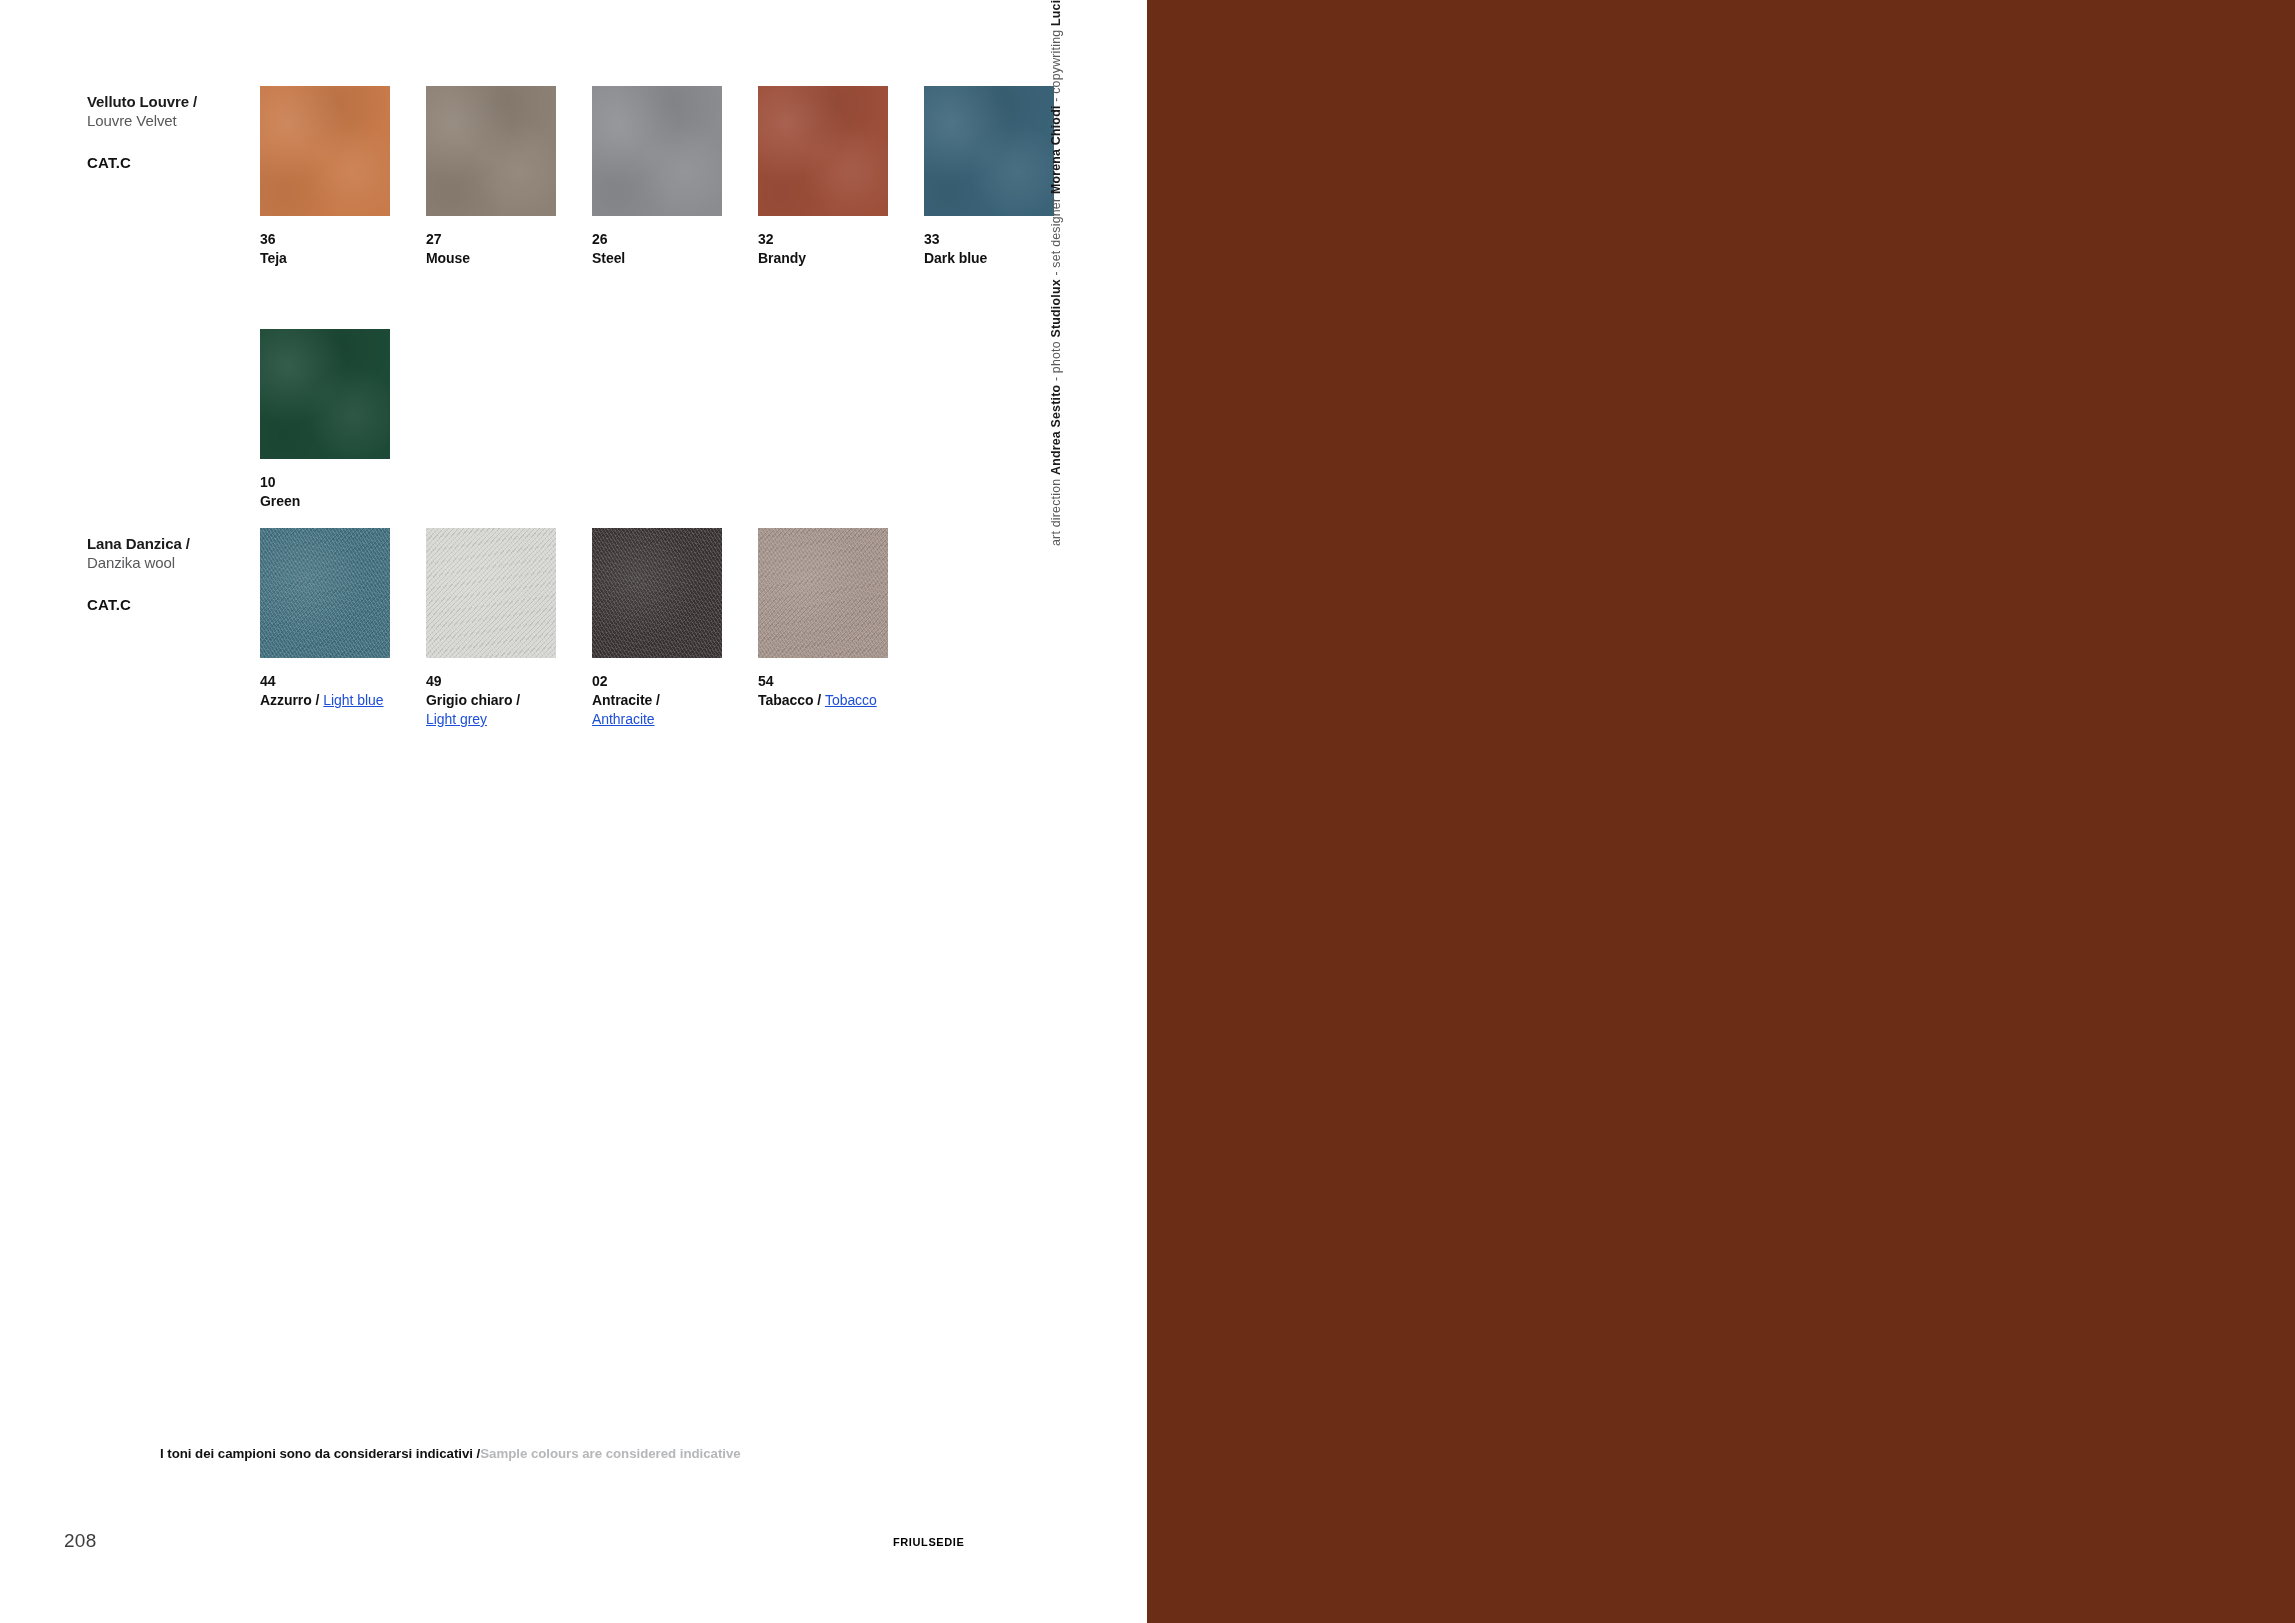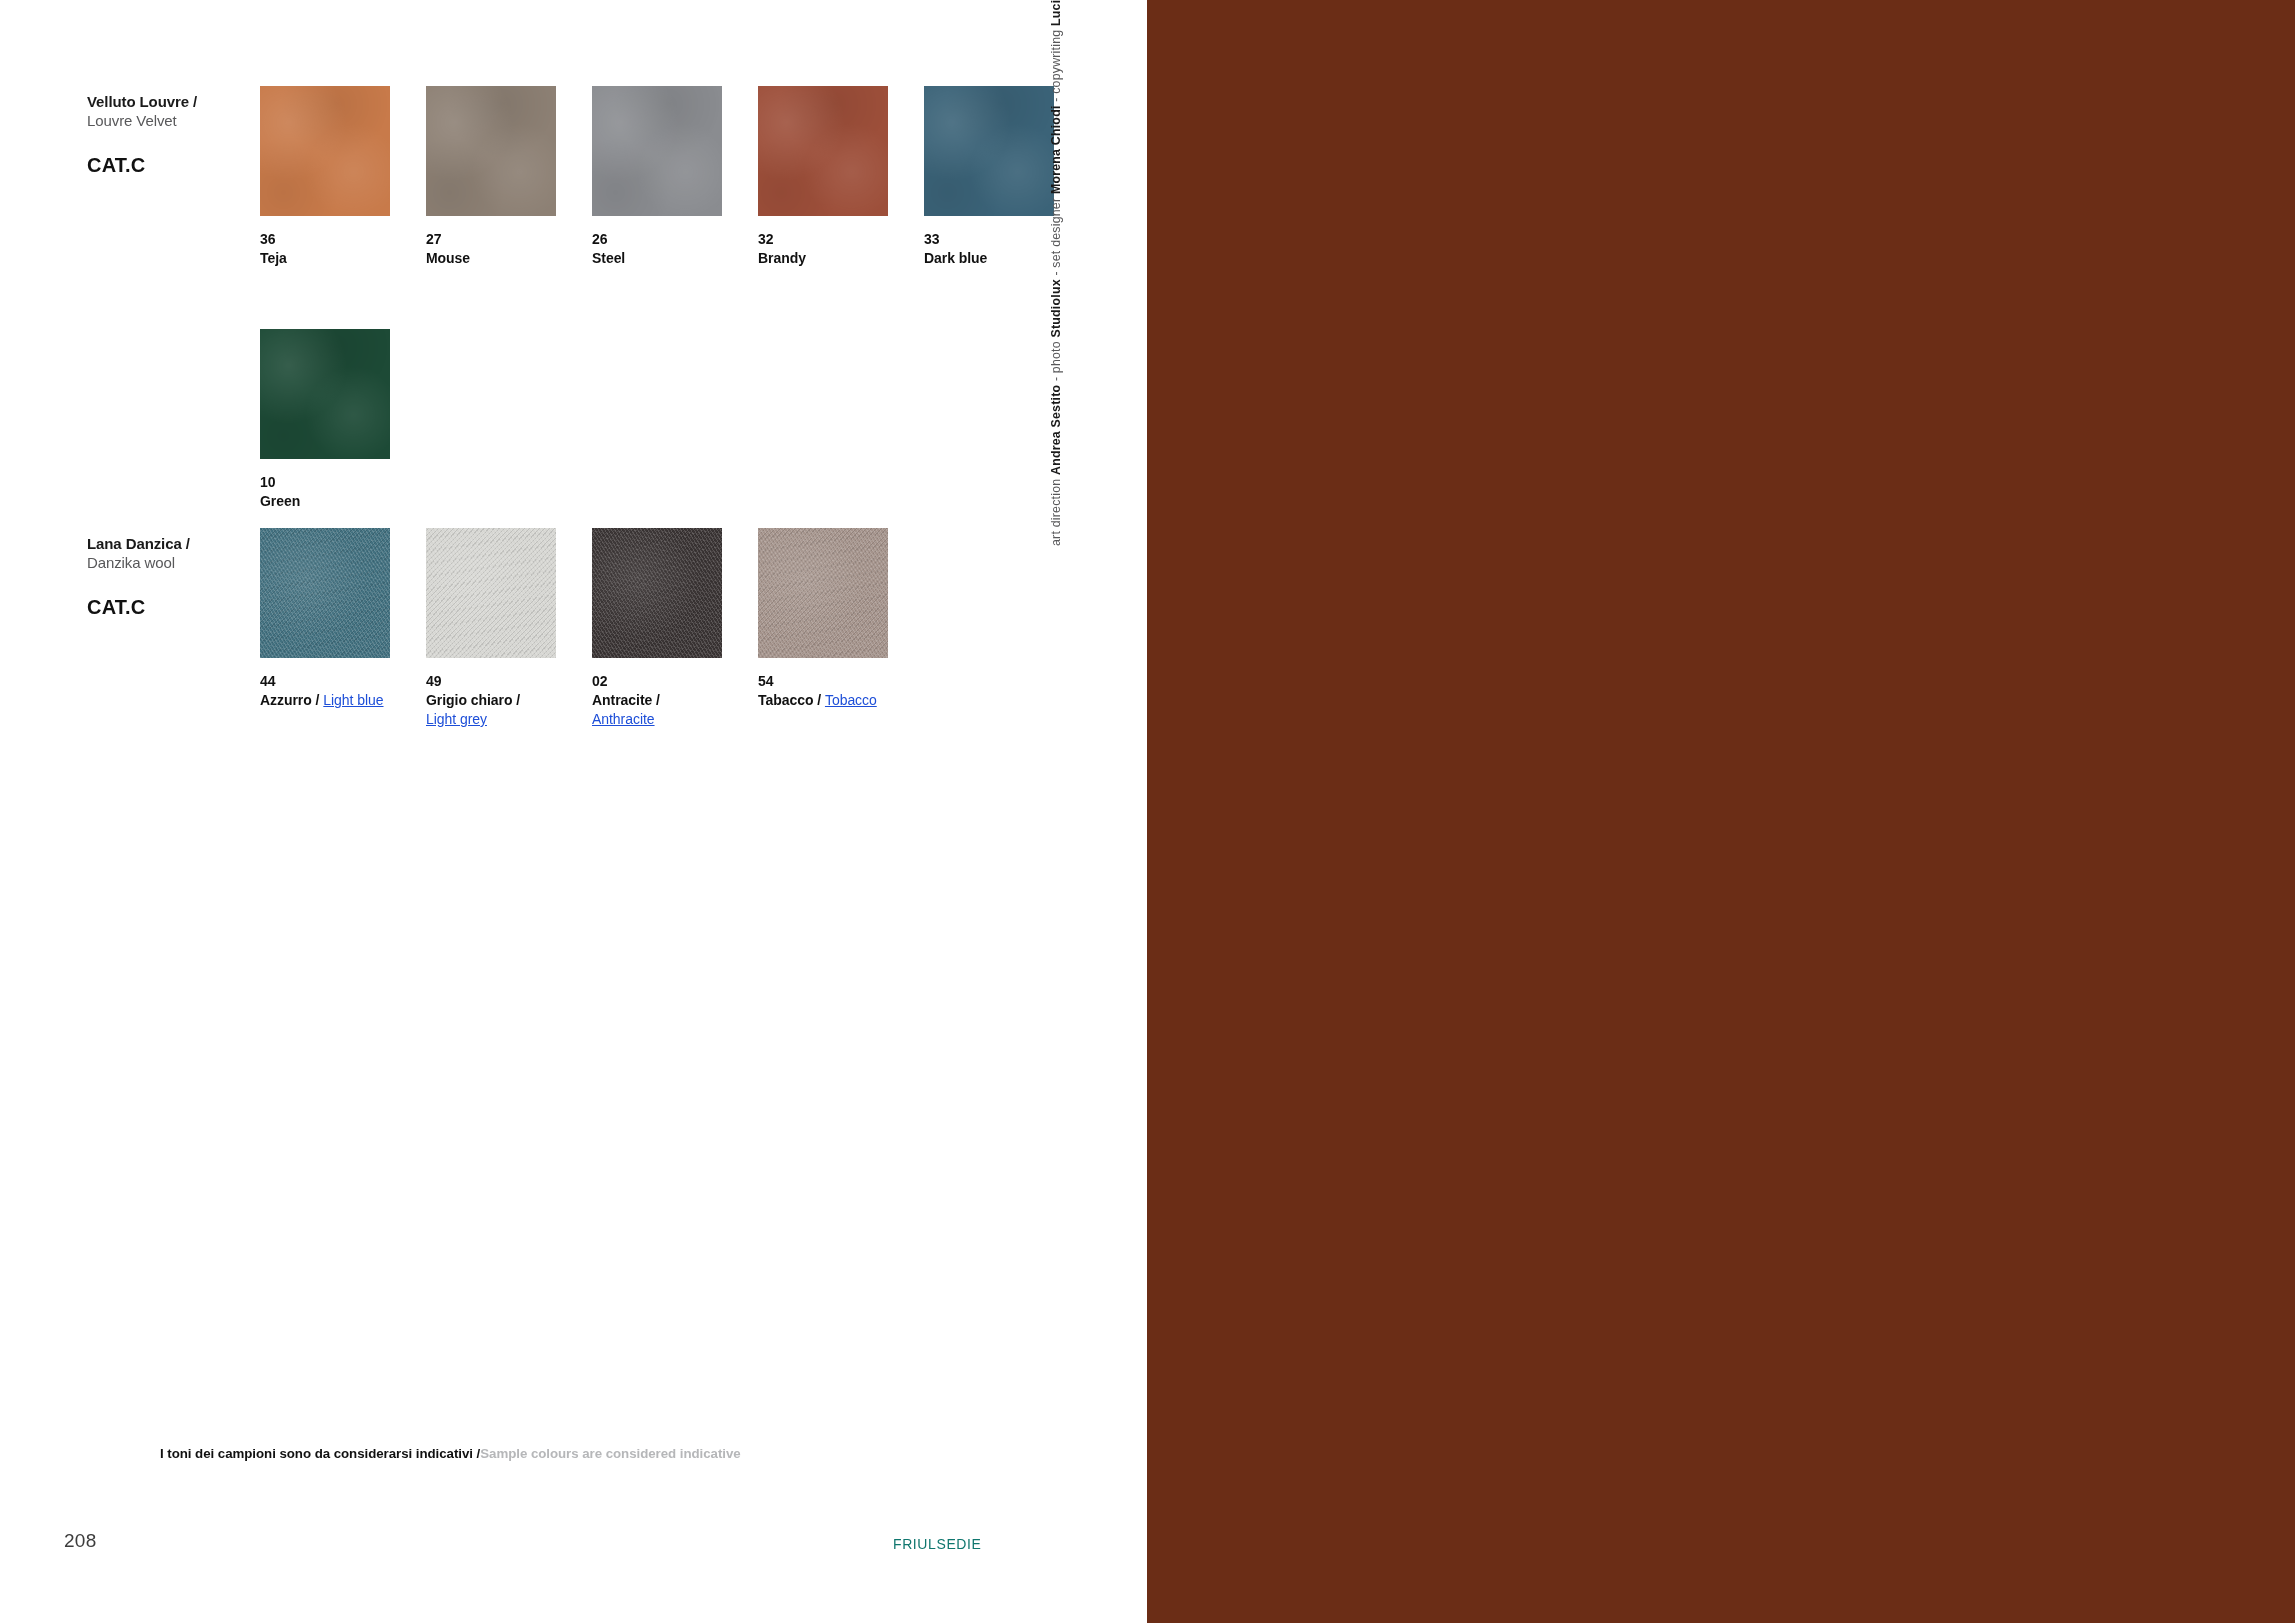--- a/index.html
+++ b/index.html
@@ -59,21 +59,21 @@
   }
   .sec-title-en {
     font-size: 15px;
     font-weight: 400;
     color: #58585a;
     letter-spacing: -0.1px;
     line-height: 1.28;
   }
   .sec-cat {
     margin-top: 24px;
-    font-size: 20px;
+    font-size: 15px;
     font-weight: 700;
     color: #111111;
     letter-spacing: 0.2px;
   }
 
   
   .swatch-grid {
     position: absolute;
     left: 260px;
     top: 0;
@@ -163,23 +163,23 @@
     top: 1530px;
     font-size: 19px;
     color: #3c3c3c;
     font-weight: 400;
     letter-spacing: 0.3px;
   }
   .brand-mark {
     position: absolute;
     left: 893px;
     top: 1536px;
-    font-size: 14px;
-    color: #0f766e;
-    font-weight: 400;
+    font-size: 11px;
+    color: #000000;
+    font-weight: 700;
     letter-spacing: 0.6px;
   }
 </style>
 </head>
 <body>
 
 <div id="page">
 
   <div class="sheet">
 

